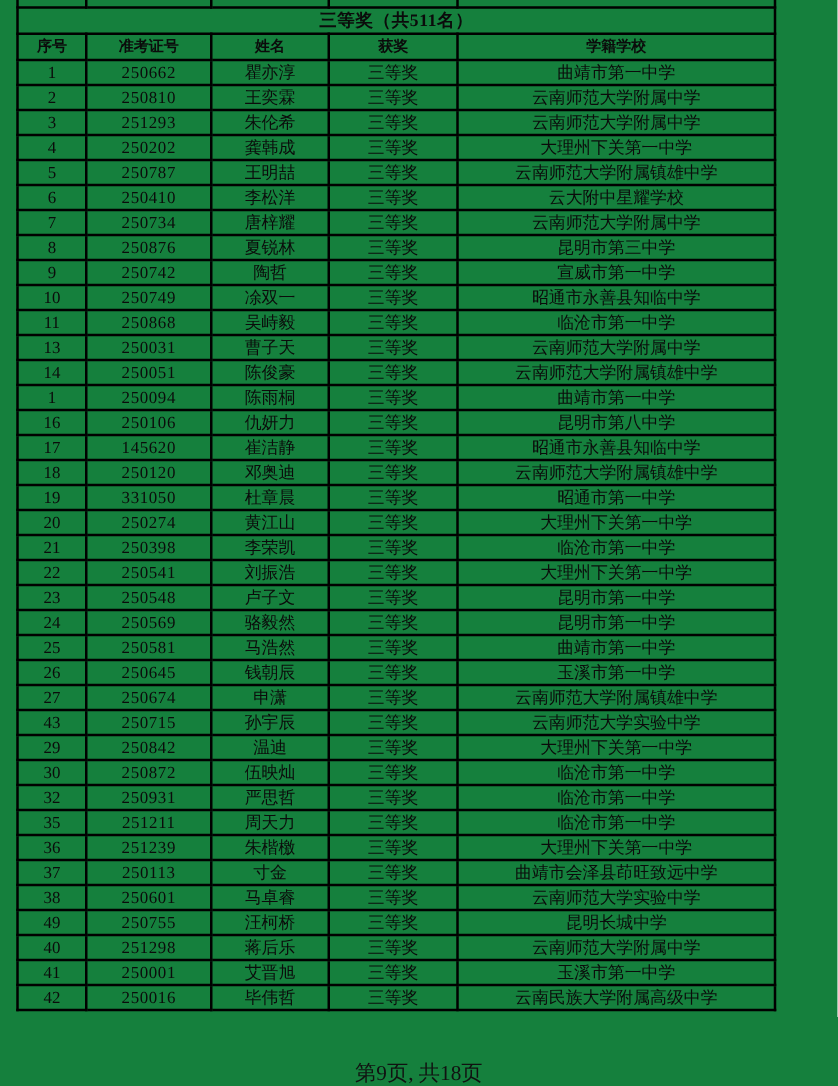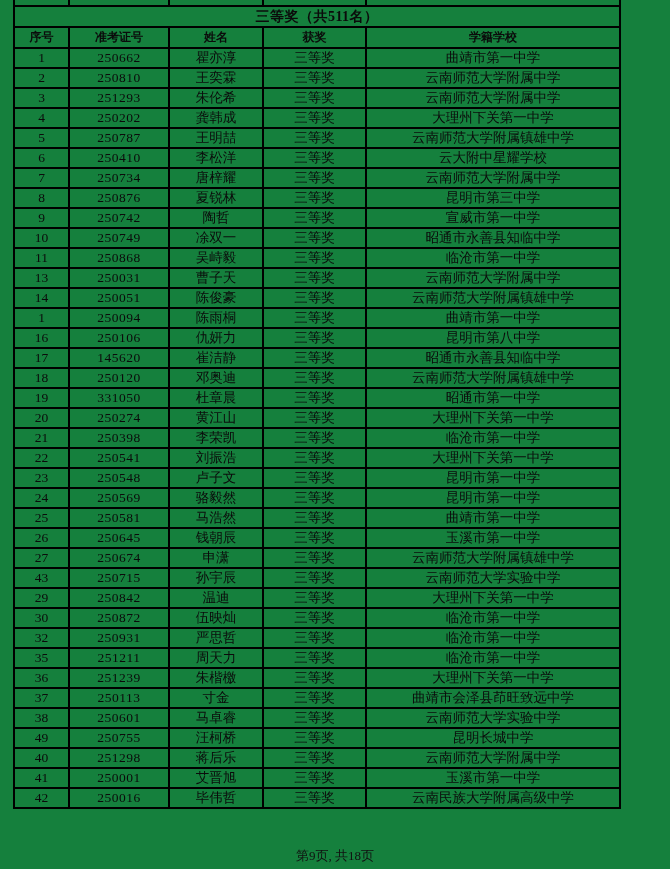--- a/index.html
+++ b/index.html
@@ -14,21 +14,21 @@
     border:2px solid #000;padding:0;text-align:center;vertical-align:middle;
     overflow:hidden;white-space:nowrap;font-weight:normal;
   }
   tr.partial-row td{height:5px;border-top:none;}
   tr.title-row td{height:19px;font-size:14px;font-weight:bold;letter-spacing:0.5px;}
   tr.header-row th{height:19px;font-size:12px;font-weight:bold;}
   tbody.data-rows td{height:17.8px;font-size:13.5px;}
   td.c-id{letter-spacing:0.5px;}
   .footer{
     position:absolute;left:0;top:847px;width:100%;text-align:center;
-    font-size:13px;color:#111;
+    font-size:17px;color:#111;
   }
 </style>
 </head>
 <body>
 
 <div class="page">
 
   <table class="award-table">
     <colgroup>
       <col style="width:55px">

